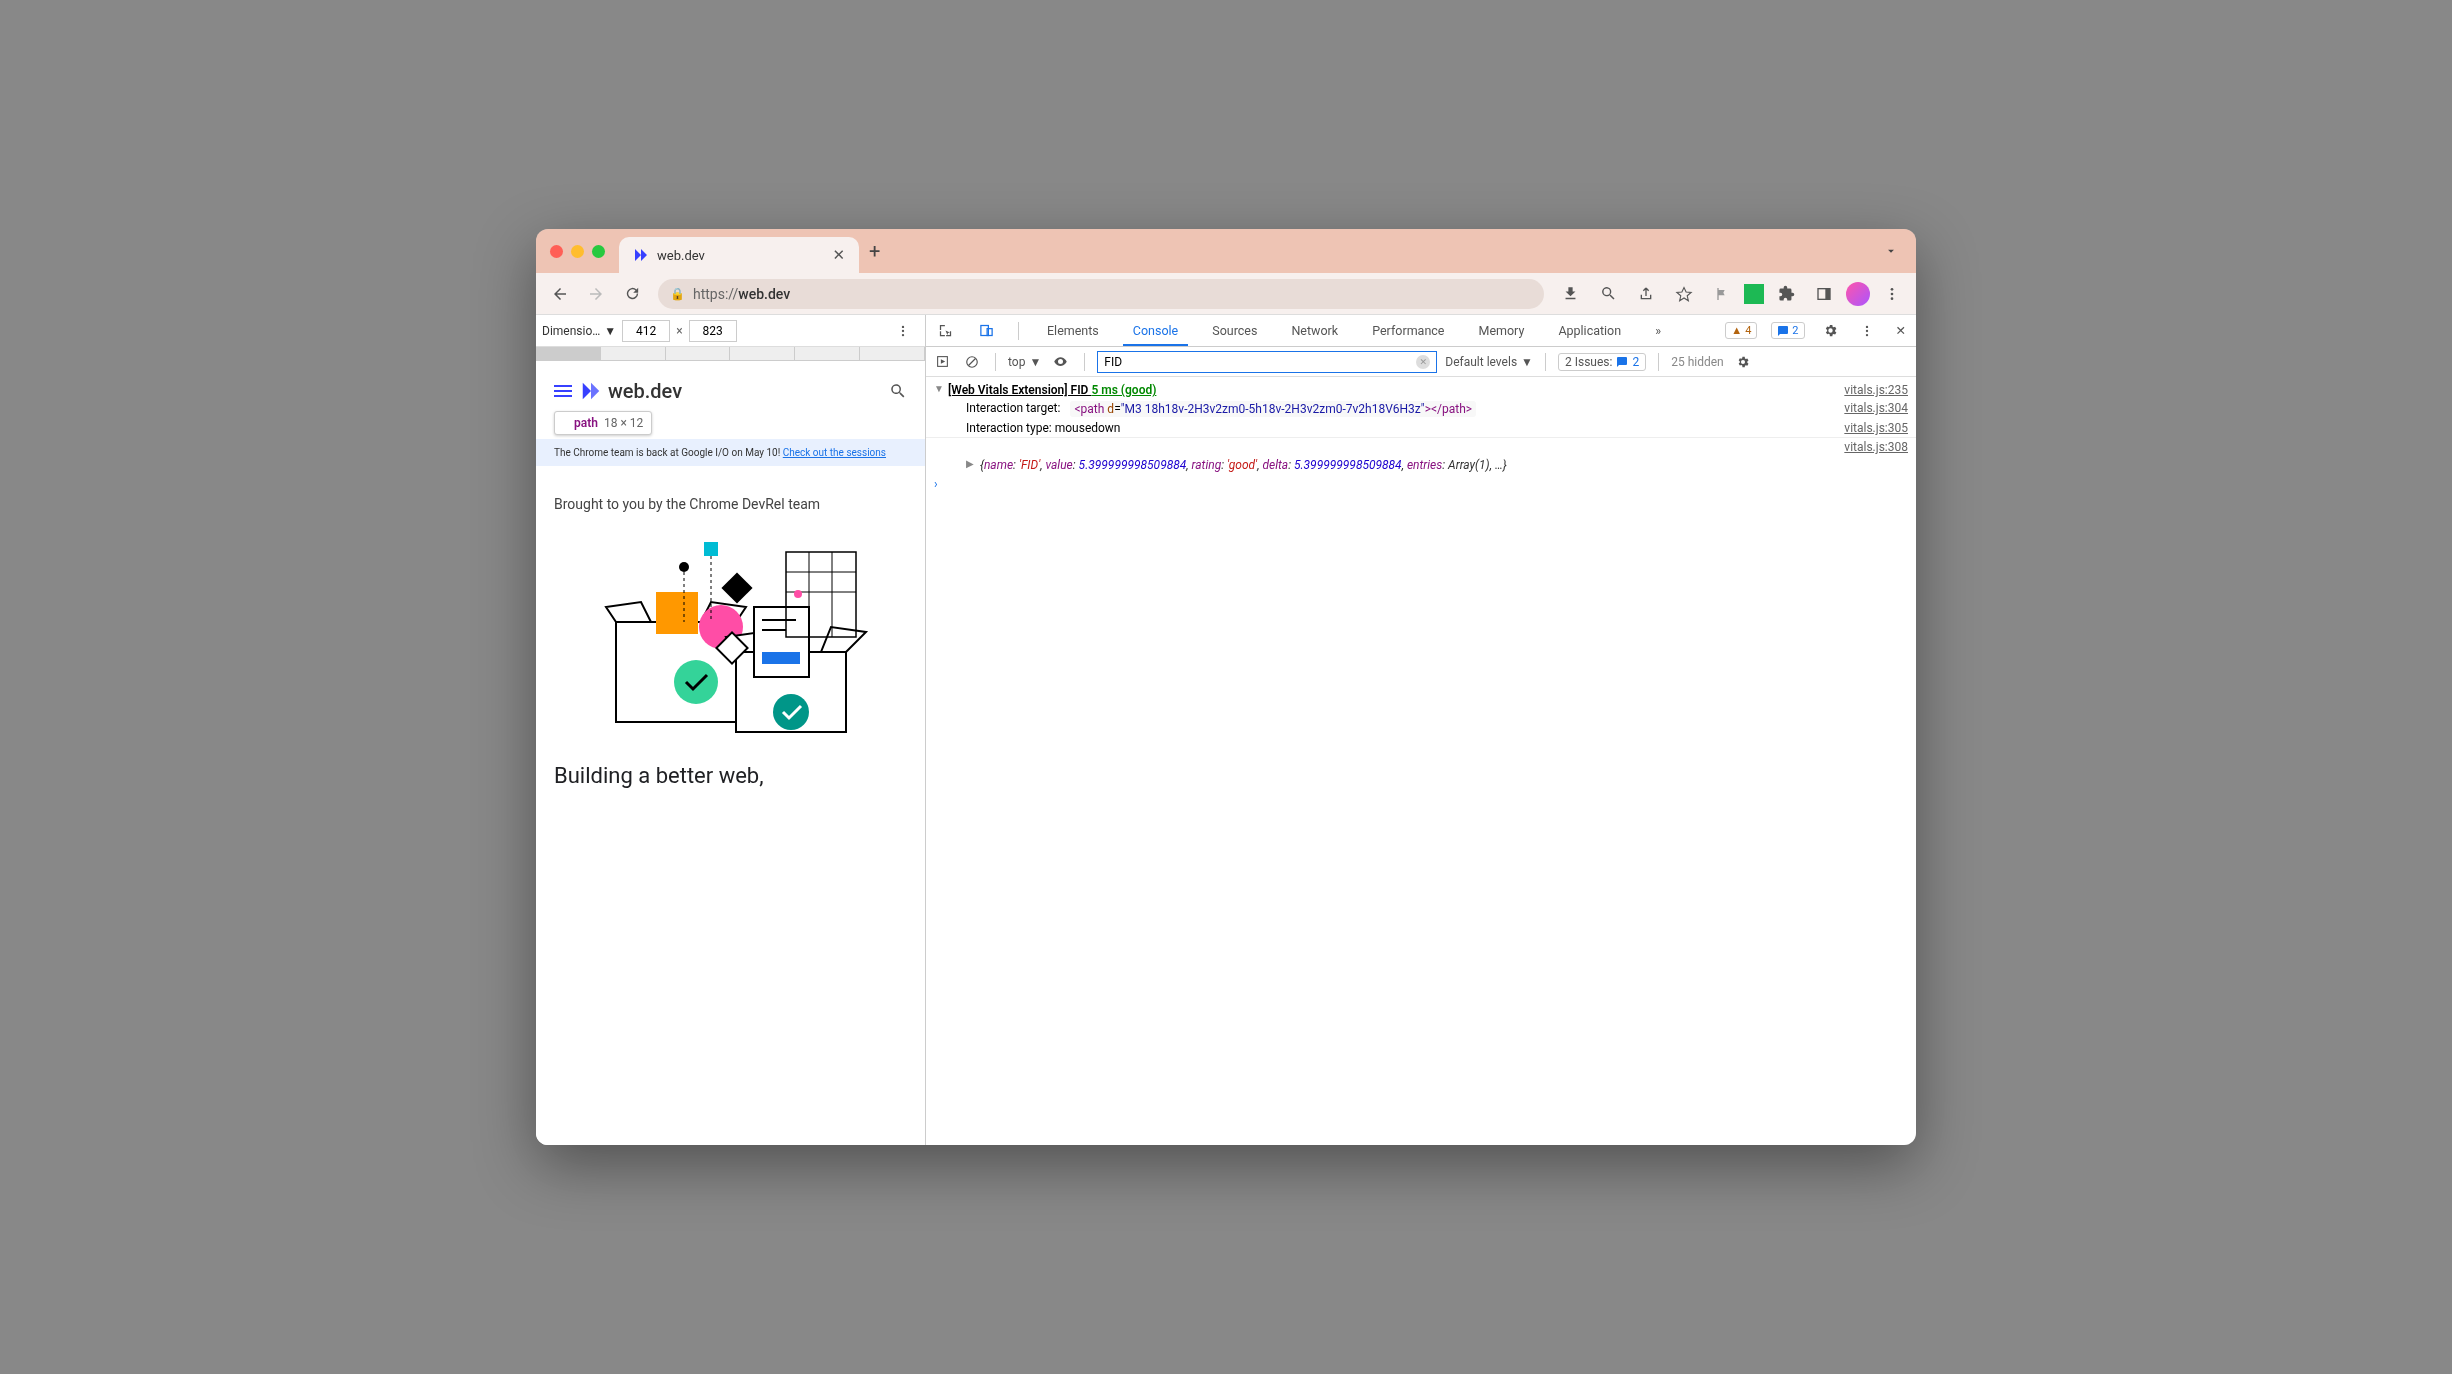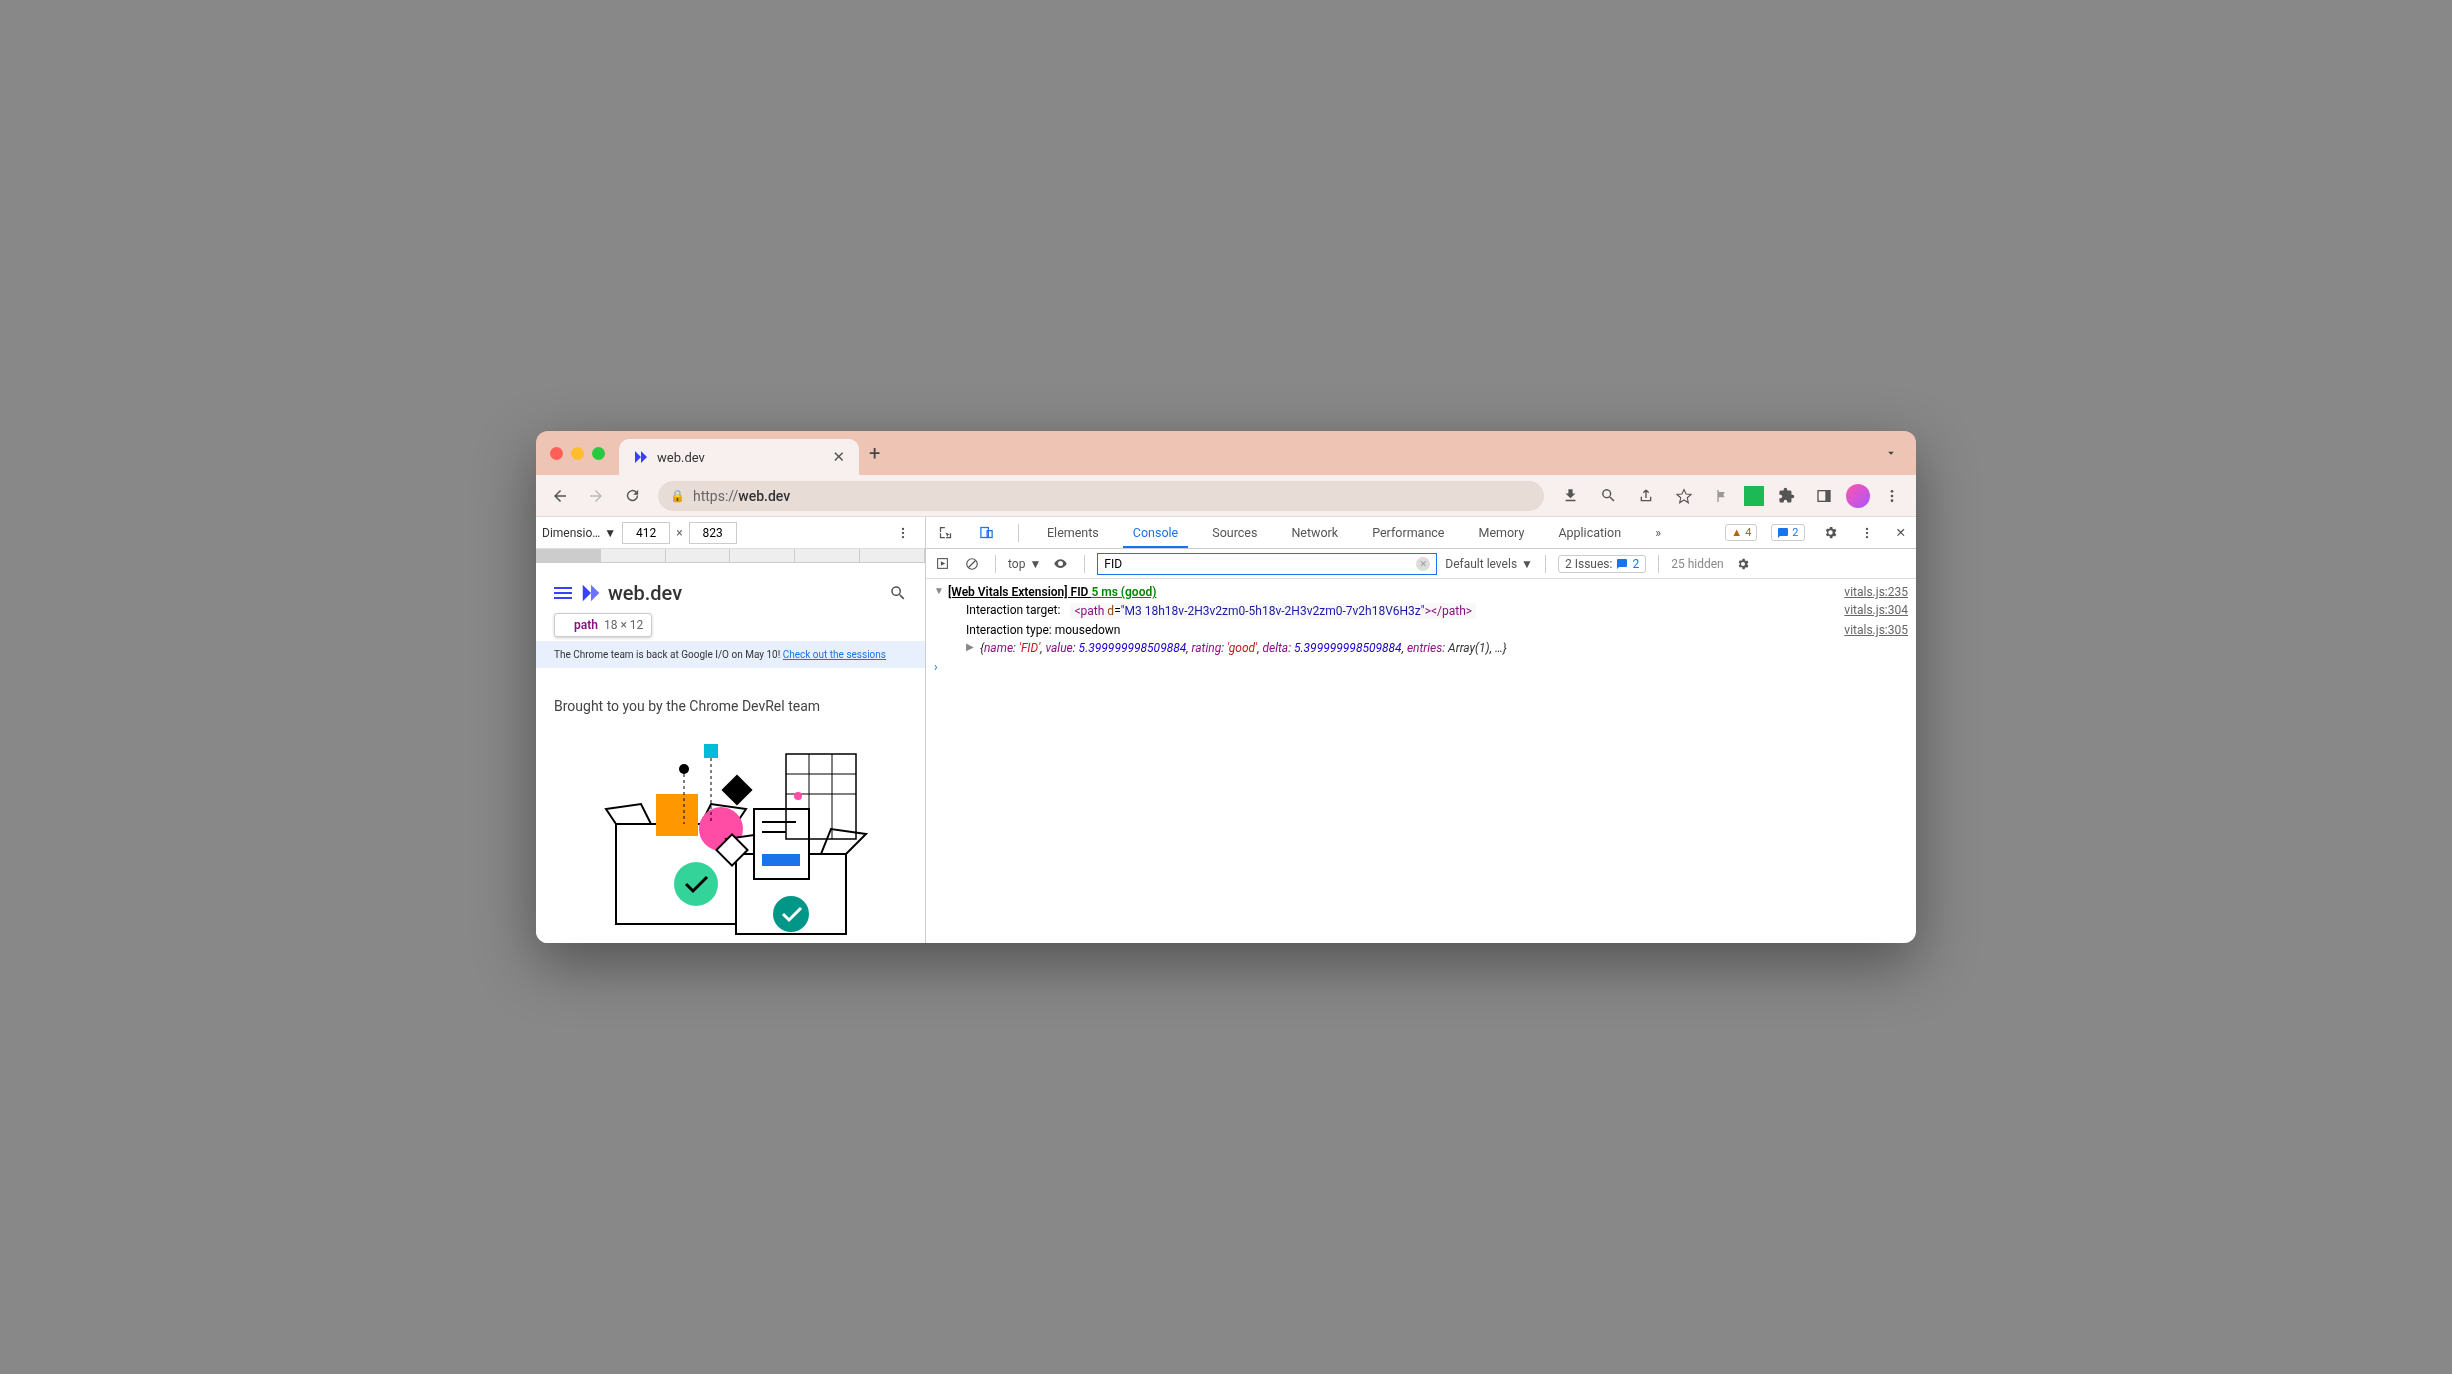--- a/index.html
+++ b/index.html
@@ -1,17 +1,17 @@
 <!DOCTYPE html>
 <html><head>
 <meta charset="utf-8">
 <style>
 * { margin: 0; padding: 0; box-sizing: border-box; font-family: -apple-system, BlinkMacSystemFont, "Segoe UI", Roboto, sans-serif; }
 body { background: #888; display: flex; align-items: center; justify-content: center; min-height: 100vh; padding: 40px; }
-.window { width: 1380px; height: 512px; background: #a3a3a3; border-radius: 12px; box-shadow: 0 20px 60px rgba(0,0,0,0.4); overflow: hidden; display: flex; flex-direction: column; }
+.window { width: 1380px; height: 916px; background: #a3a3a3; border-radius: 12px; box-shadow: 0 20px 60px rgba(0,0,0,0.4); overflow: hidden; display: flex; flex-direction: column; }
 
 
 .titlebar { height: 44px; background: #eec4b4; display: flex; align-items: center; padding: 0 14px; }
 .traffic { display: flex; gap: 8px; margin-right: 14px; }
 .dot { width: 13px; height: 13px; border-radius: 50%; }
 .dot.red { background: #ff5f56; }
 .dot.yellow { background: #ffbd2e; }
 .dot.green { background: #27c93f; }
 .tab { background: #f7f0ee; height: 36px; margin-top: 8px; border-radius: 10px 10px 0 0; display: flex; align-items: center; padding: 0 14px; gap: 8px; font-size: 13px; color: #333; min-width: 240px; }
 .tab-favicon { width: 16px; height: 16px; }
@@ -408,20 +408,24 @@
         </div>
         <div class="log-row sub">
           <span>Interaction target:</span>
           <span class="code-cell"><span class="code-tag">&lt;path </span><span class="code-attr">d</span>=<span class="code-str">"M3 18h18v-2H3v2zm0-5h18v-2H3v2zm0-7v2h18V6H3z"</span><span class="code-tag">&gt;&lt;/path&gt;</span></span>
           <a class="src-link">vitals.js:304</a>
         </div>
         <div class="log-row sub">
           <span>Interaction type: mousedown</span>
           <a class="src-link">vitals.js:305</a>
         </div>
+        <div class="log-row sub" style="border-top:1px solid #eee;">
+          <span style="flex:1"></span>
+          <a class="src-link">vitals.js:308</a>
+        </div>
         <div class="log-row sub">
           <span class="caret">▶</span>
           <span class="obj-preview">{<span class="key">name</span>: <span class="str">'FID'</span>, <span class="key">value</span>: <span class="num">5.399999998509884</span>, <span class="key">rating</span>: <span class="str">'good'</span>, <span class="key">delta</span>: <span class="num">5.399999998509884</span>, <span class="key">entries</span>: <span>Array(1)</span>, …}</span>
         </div>
         <div class="prompt">›</div>
       </div>
     </div>
 
   </div>
 </div>

